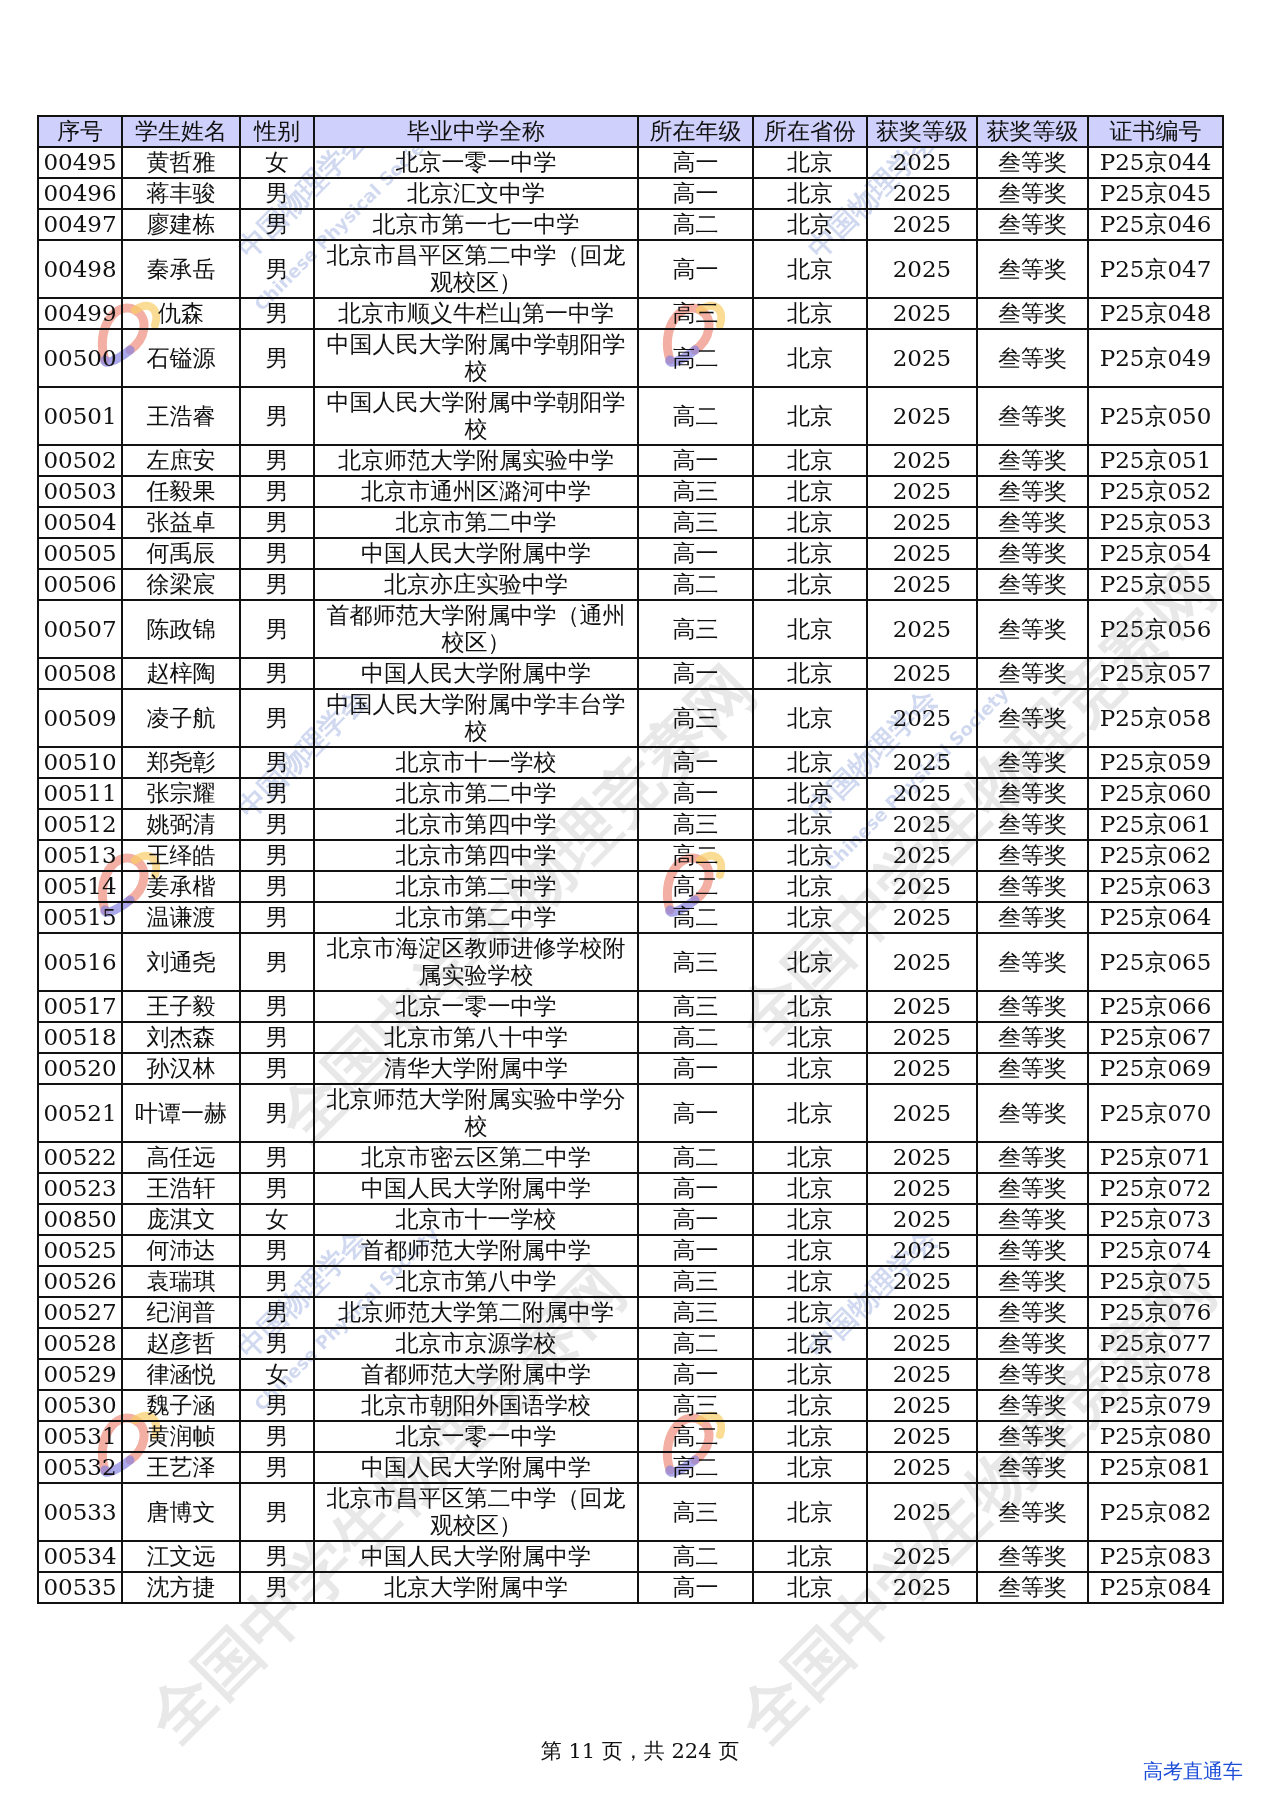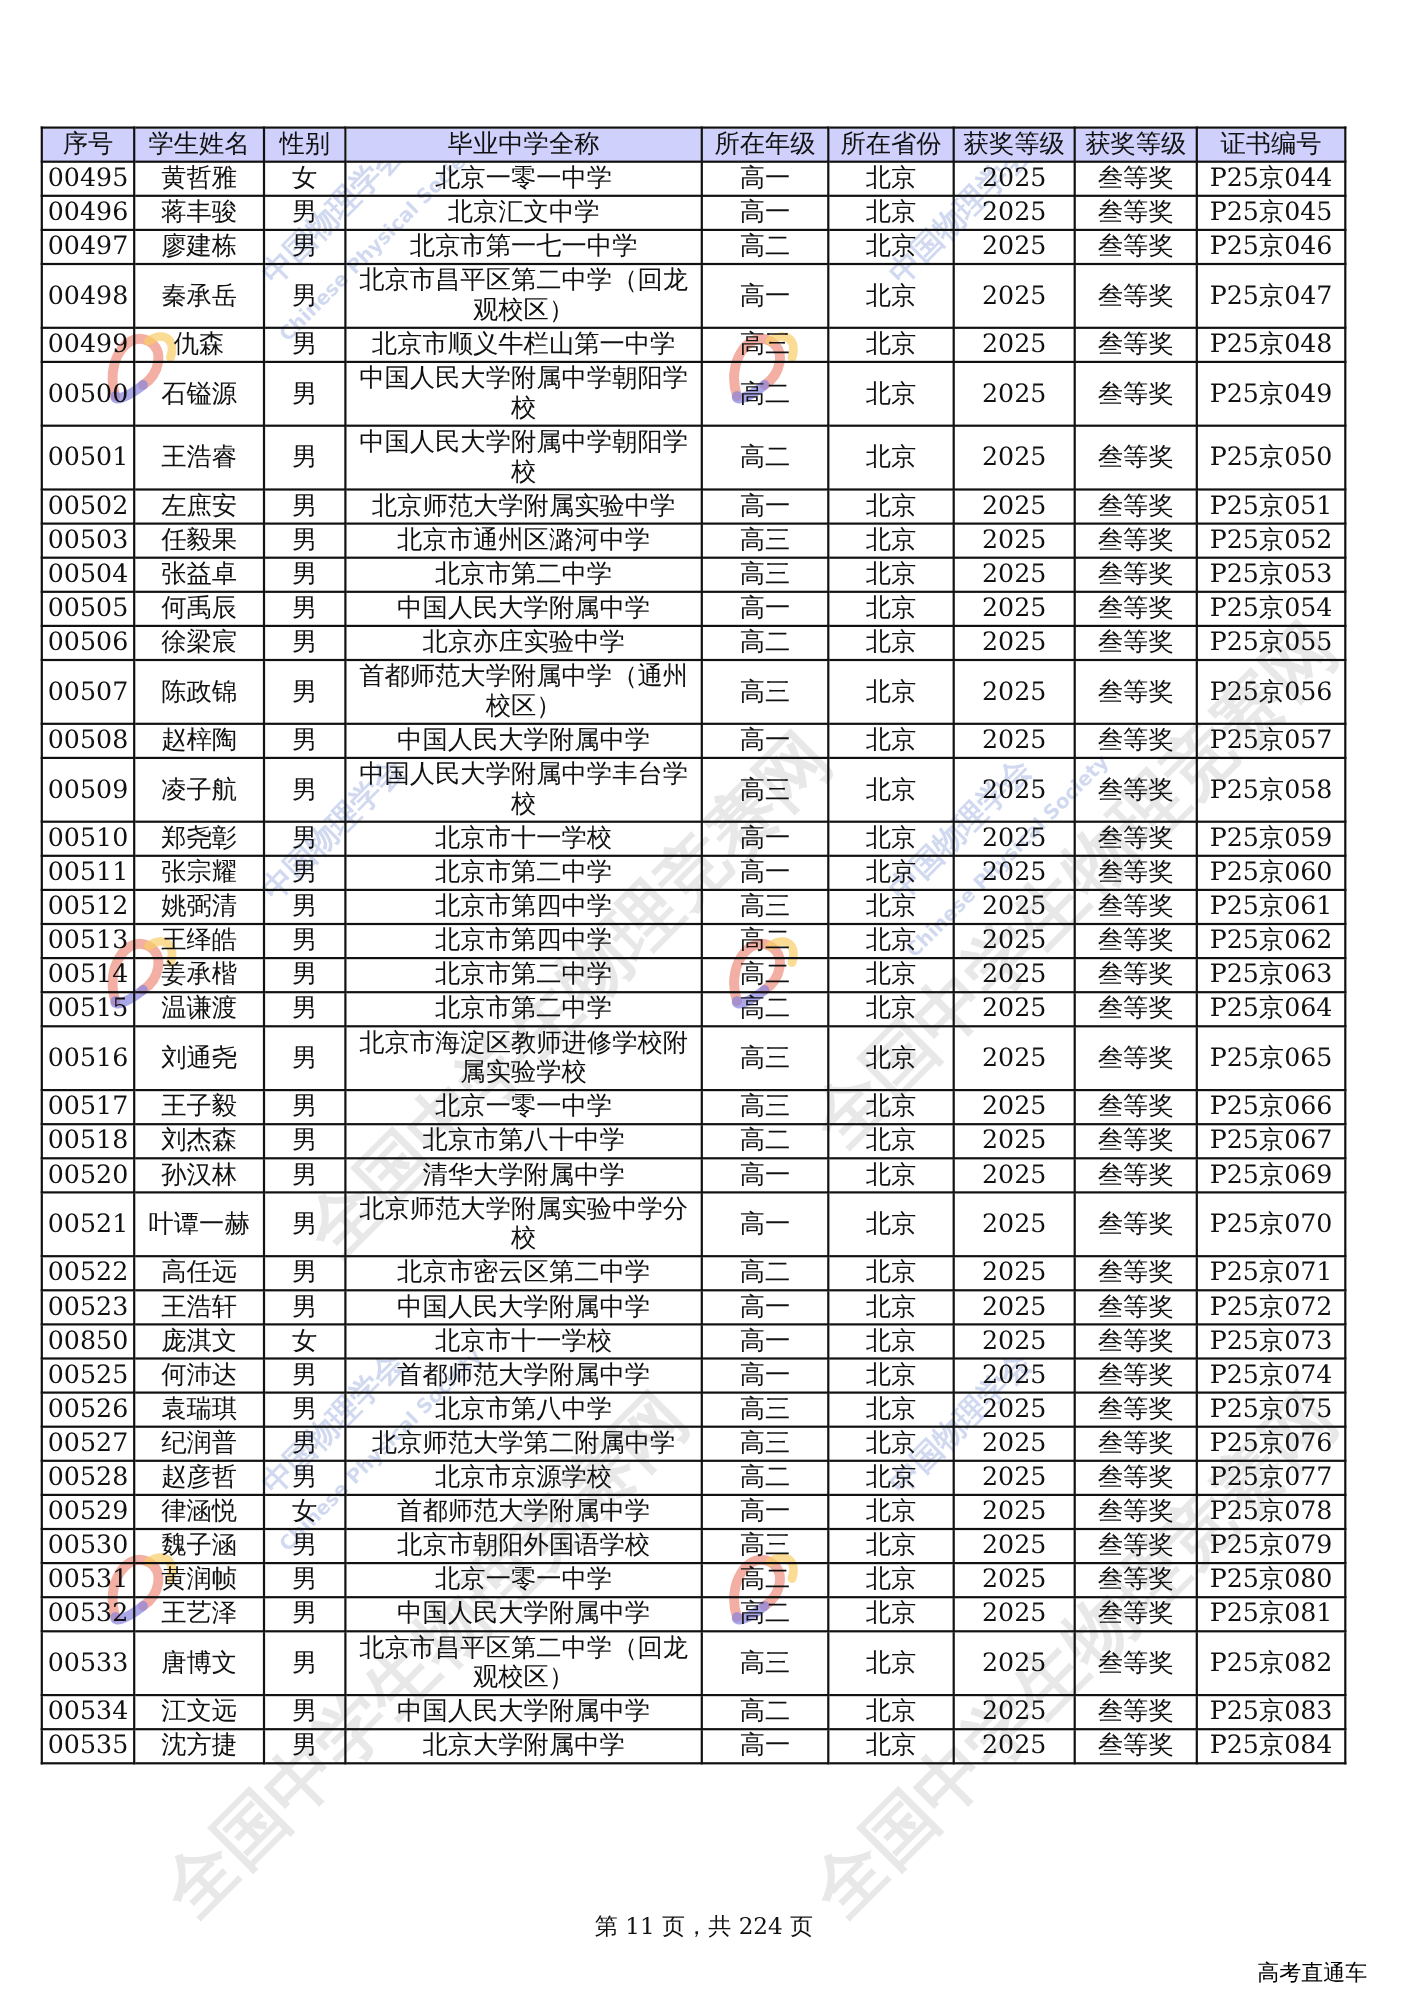--- a/index.html
+++ b/index.html
@@ -10,22 +10,22 @@
   .wm-blue { color: rgba(90,120,200,0.28); font-size: 28px; }
   .logo { position: absolute; width: 70px; height: 80px; pointer-events: none; opacity: 0.8; }
   table.awards { position: absolute; left: 37px; top: 115px; width: 1185px;
                  border-collapse: collapse; table-layout: fixed; z-index: 1; padding-left: 34px; }
   table.awards th, table.awards td { border: 2px solid #111; text-align: center; vertical-align: middle;
                  font-size: 23px; line-height: 27px; padding: 1px 2px; overflow: hidden; }
   table.awards th { background: #cfd0fb; font-weight: normal; height: 27px; }
   table.awards td { height: 27px; background: transparent; }
   table.awards td.school { padding: 1px 3px; text-align: center; }
   .footer-page { position: absolute; top: 1737px; left: 0; width: 1280px; text-align: center; font-size: 21px; z-index: 2; }
-  .footer-brand { position: absolute; top: 1758px; left: 1143px; font-size: 20px; color: #000000;
-                  font-family: "DejaVu Sans", sans-serif; z-index: 2; margin-top: 22px; }
+  .footer-brand { position: absolute; top: 1758px; left: 1143px; font-size: 20px; color: #1d4ed8;
+                  font-family: "DejaVu Sans", sans-serif; z-index: 2; }
 </style>
 </head>
 <body>
 
 <div class="watermark" style="left:130px;top:1700px;font-size:64px;transform:rotate(-45deg);">全国中学生物理竞赛网</div>
 <div class="watermark" style="left:720px;top:1700px;font-size:64px;transform:rotate(-45deg);">全国中学生物理竞赛网</div>
 <div class="watermark" style="left:260px;top:1100px;font-size:64px;transform:rotate(-45deg);">全国中学生物理竞赛网</div>
 <div class="watermark" style="left:720px;top:1000px;font-size:64px;transform:rotate(-45deg);">全国中学生物理竞赛网</div>
 <div class="watermark wm-blue" style="left:230px;top:240px;transform:rotate(-45deg);">中国物理学会</div>
 <div class="watermark wm-blue" style="left:800px;top:240px;transform:rotate(-45deg);">中国物理学会</div>

